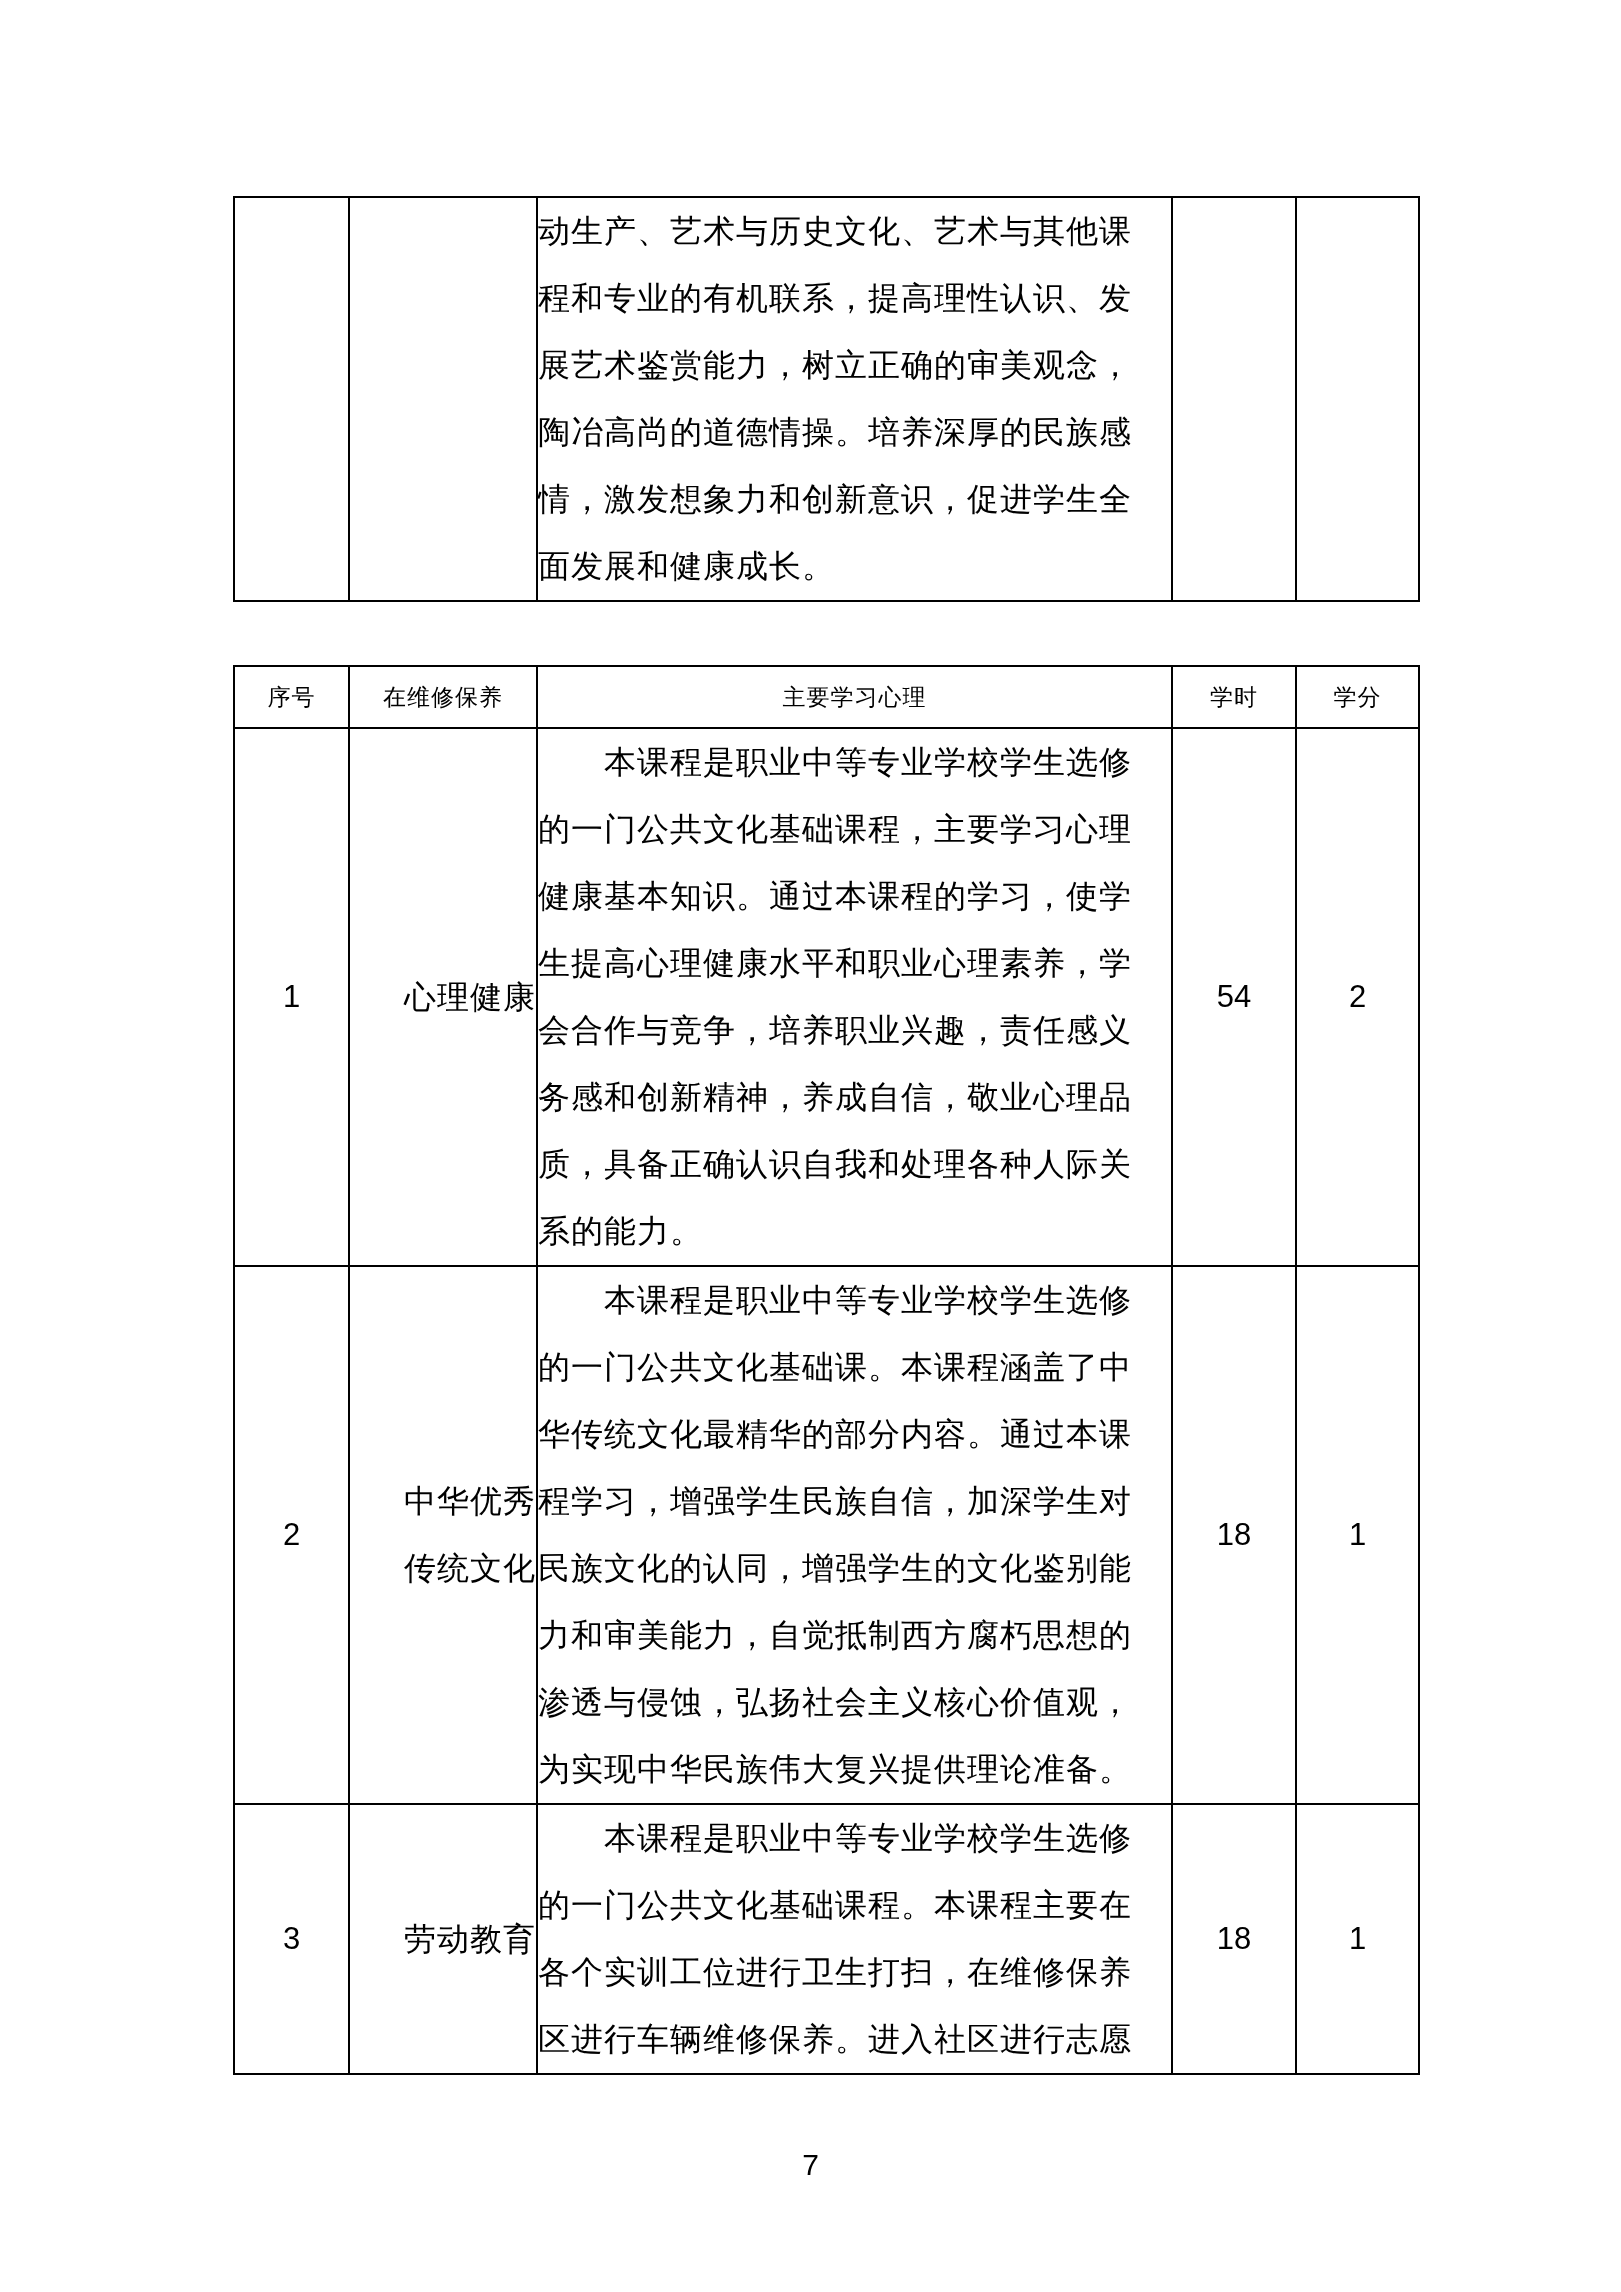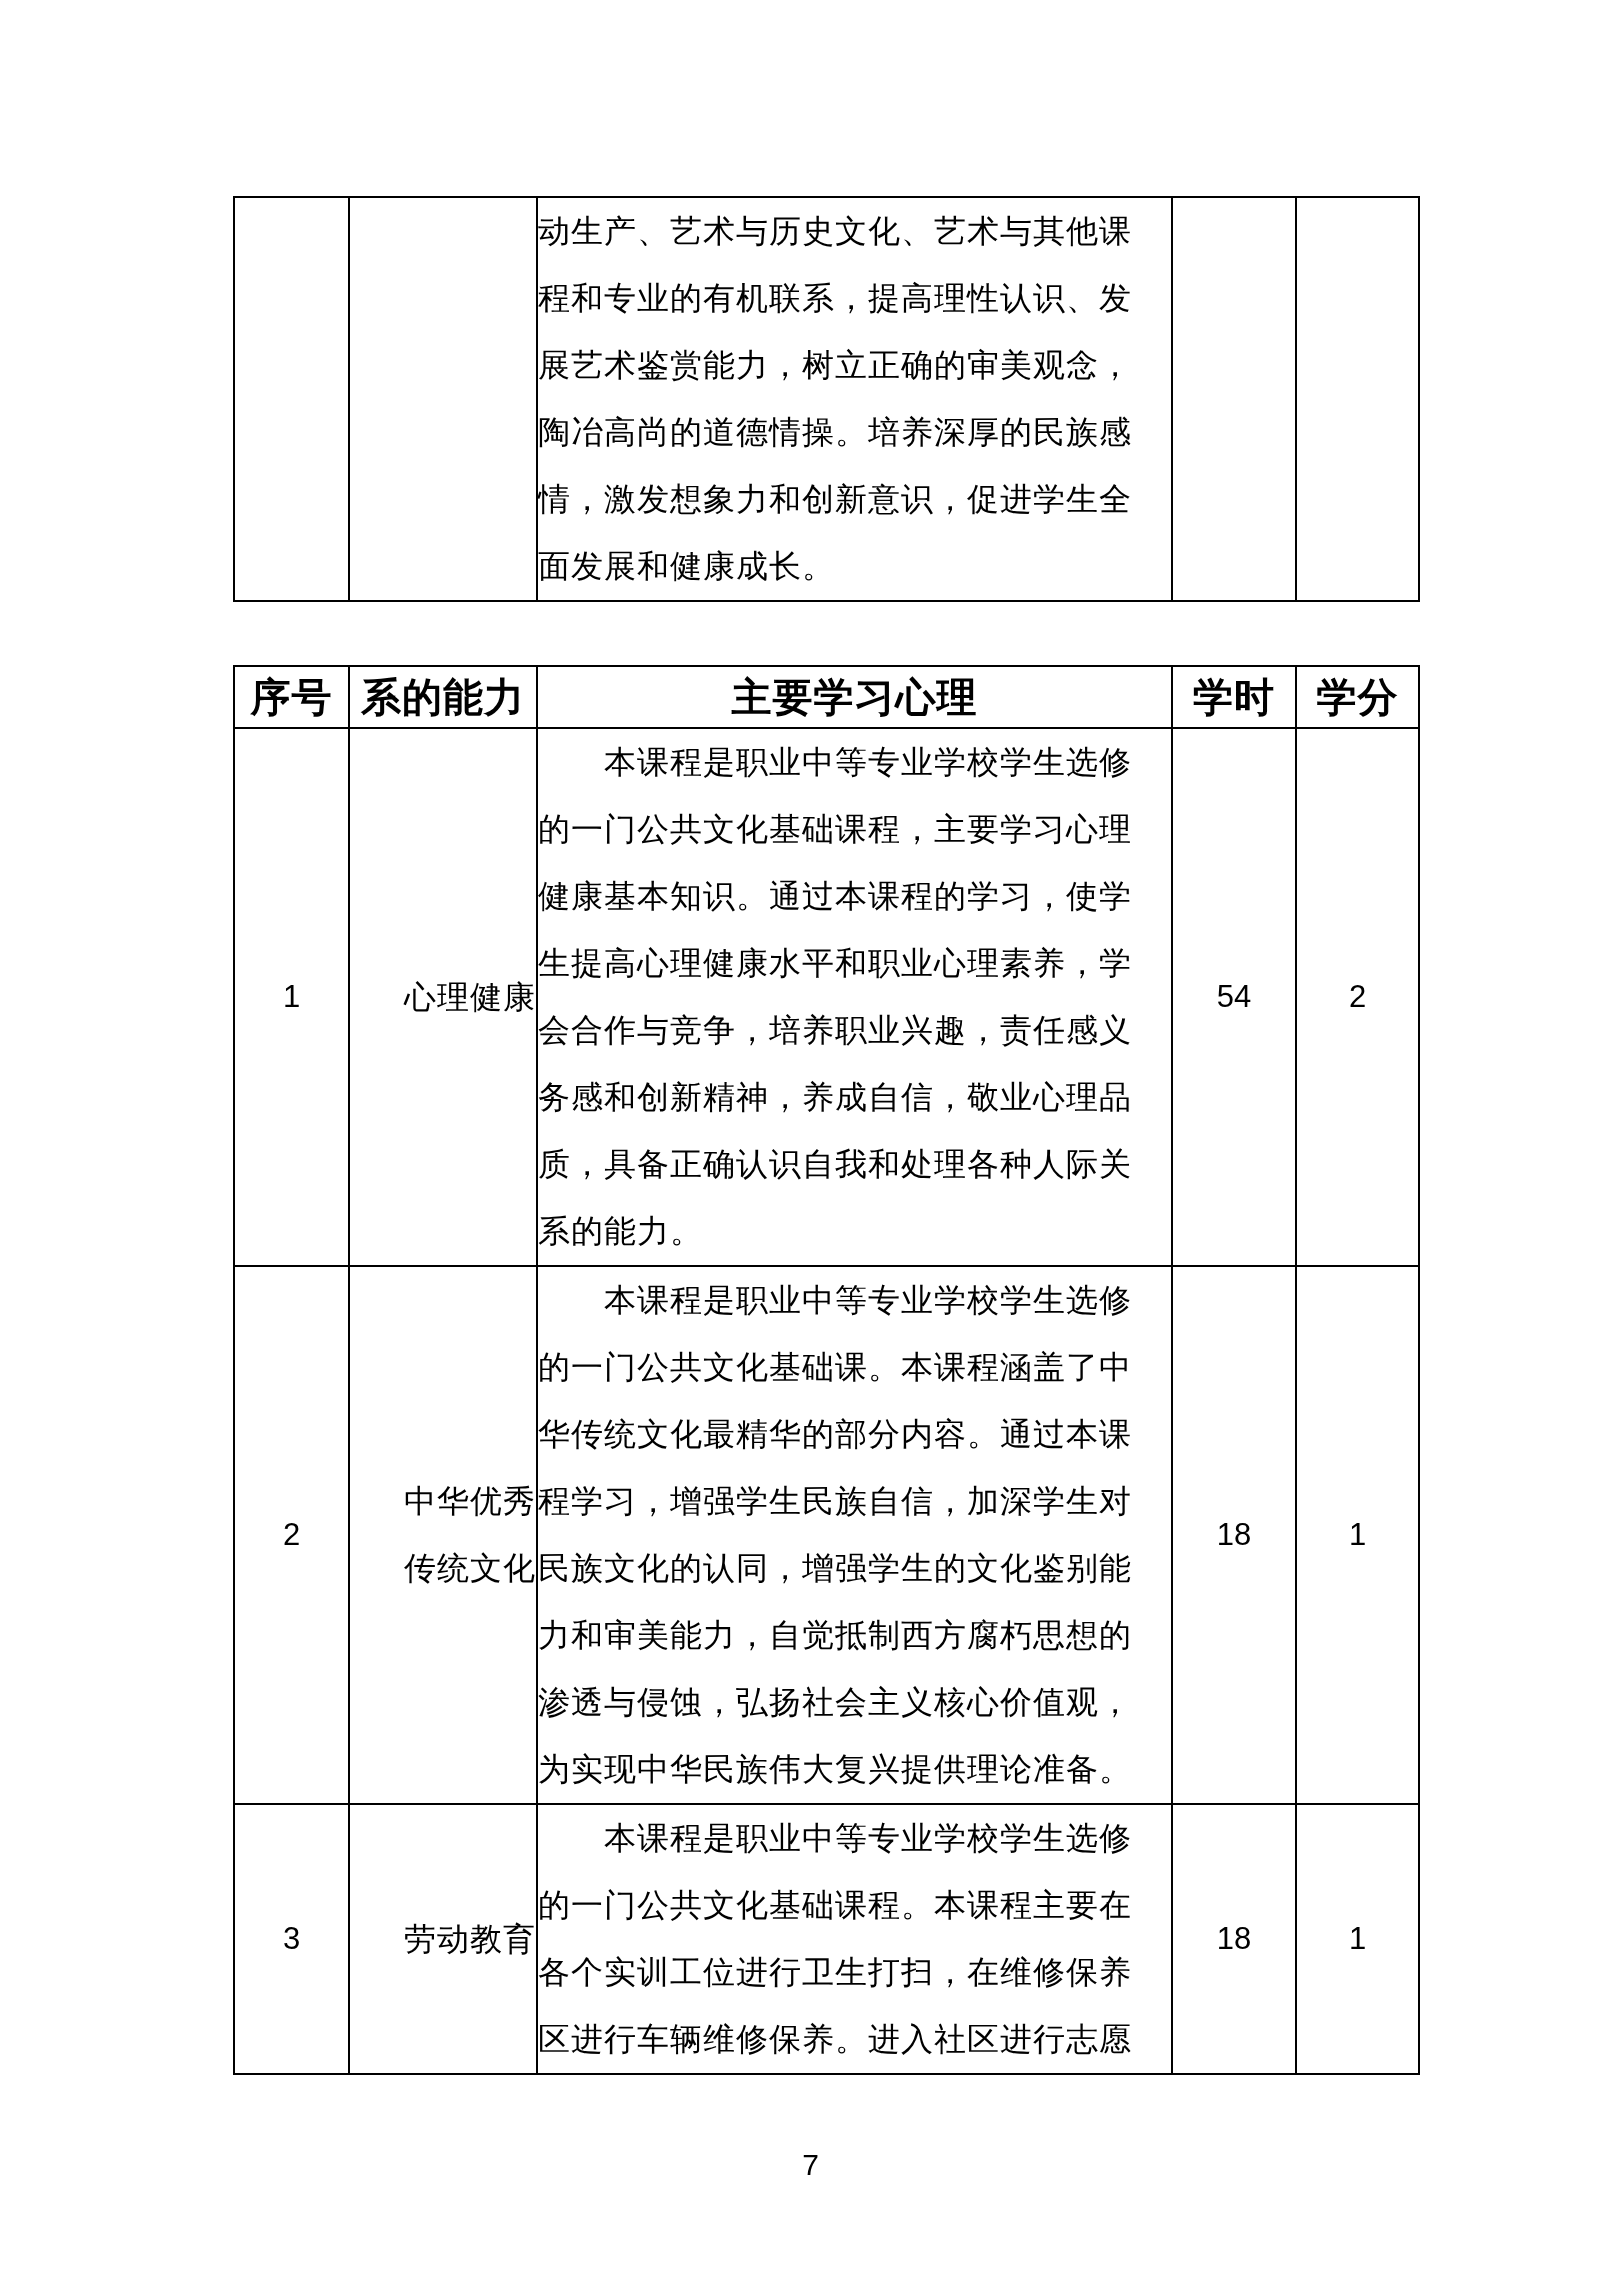--- a/index.html
+++ b/index.html
@@ -48,22 +48,22 @@
   .content-cell {
     vertical-align: top;
     text-align: left;
     font-size: 32px;
     line-height: 67px;
     white-space: pre-line;
     padding: 2px 2px 0 7.8px;
     letter-spacing: 1px;
   }
   .header-cell {
-    font-weight: bold;
-    font-size: 40px;
+    font-weight: normal;
+    font-size: 23px;
     text-align: center;
     letter-spacing: 1px;
   }
   .center-cell {
     text-align: right;
     font-size: 32px;
     line-height: 67px;
     white-space: pre-line;
     letter-spacing: 1px;
   }
@@ -126,21 +126,21 @@
     <colgroup>
       <col class="c-no">
         <col class="c-name">
         <col class="c-content">
         <col class="c-hours">
         <col class="c-credits">
     </colgroup>
     <tbody>
       <tr class="head-row">
         <th class="header-cell">序号</th>
-        <th class="header-cell">系的能力</th>
+        <th class="header-cell">在维修保养</th>
         <th class="header-cell">主要学习心理</th>
         <th class="header-cell">学时</th>
         <th class="header-cell">学分</th>
       </tr>
       <tr class="row-1">
         <td class="num-cell">1</td>
         <td class="center-cell">心理健康</td>
         <td class="content-cell">　　本课程是职业中等专业学校学生选修
 的一门公共文化基础课程，主要学习心理
 健康基本知识。通过本课程的学习，使学

